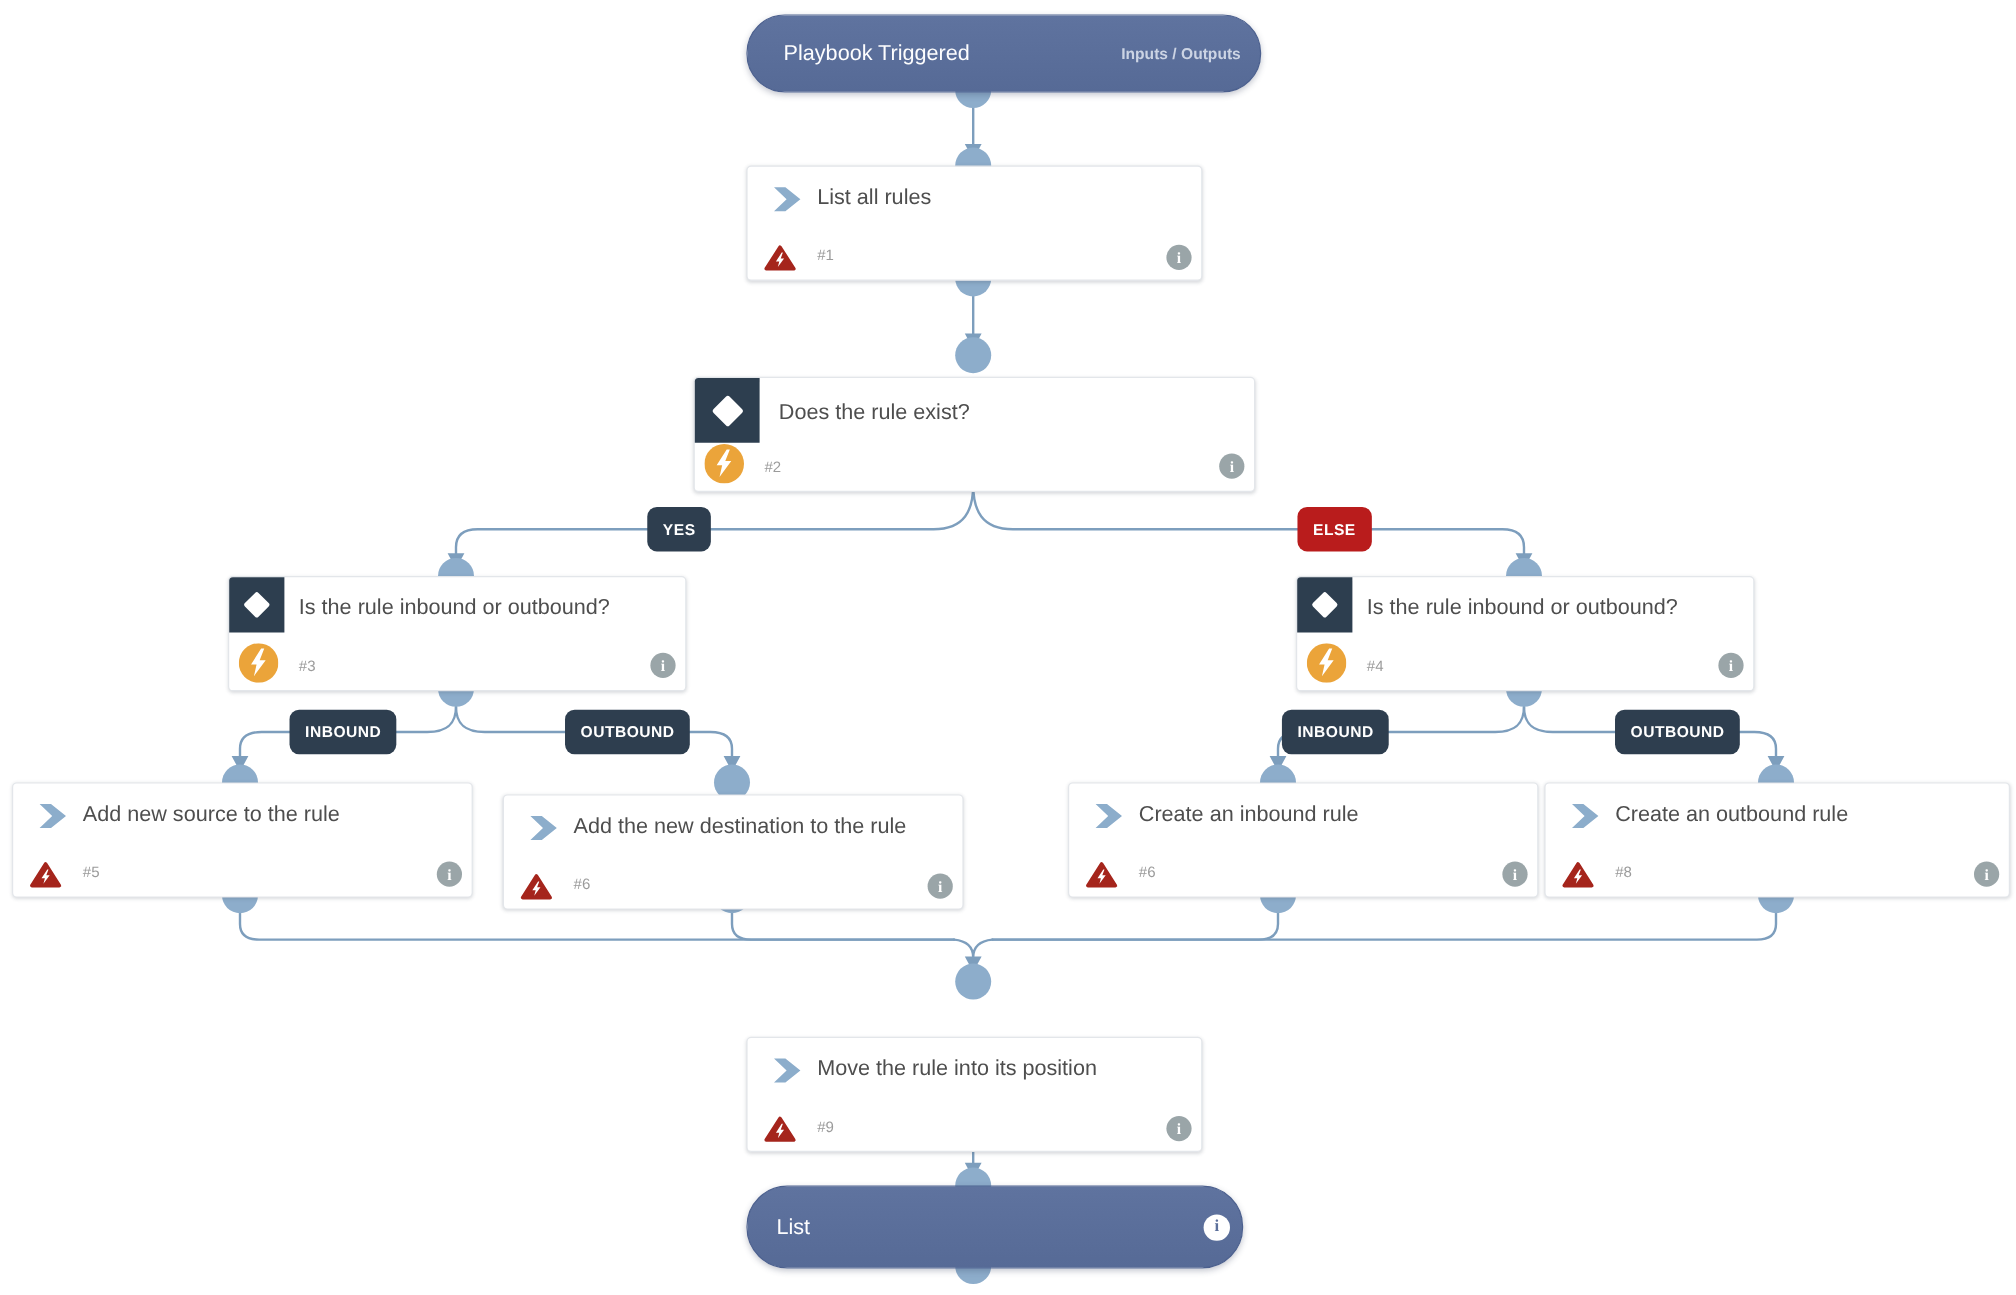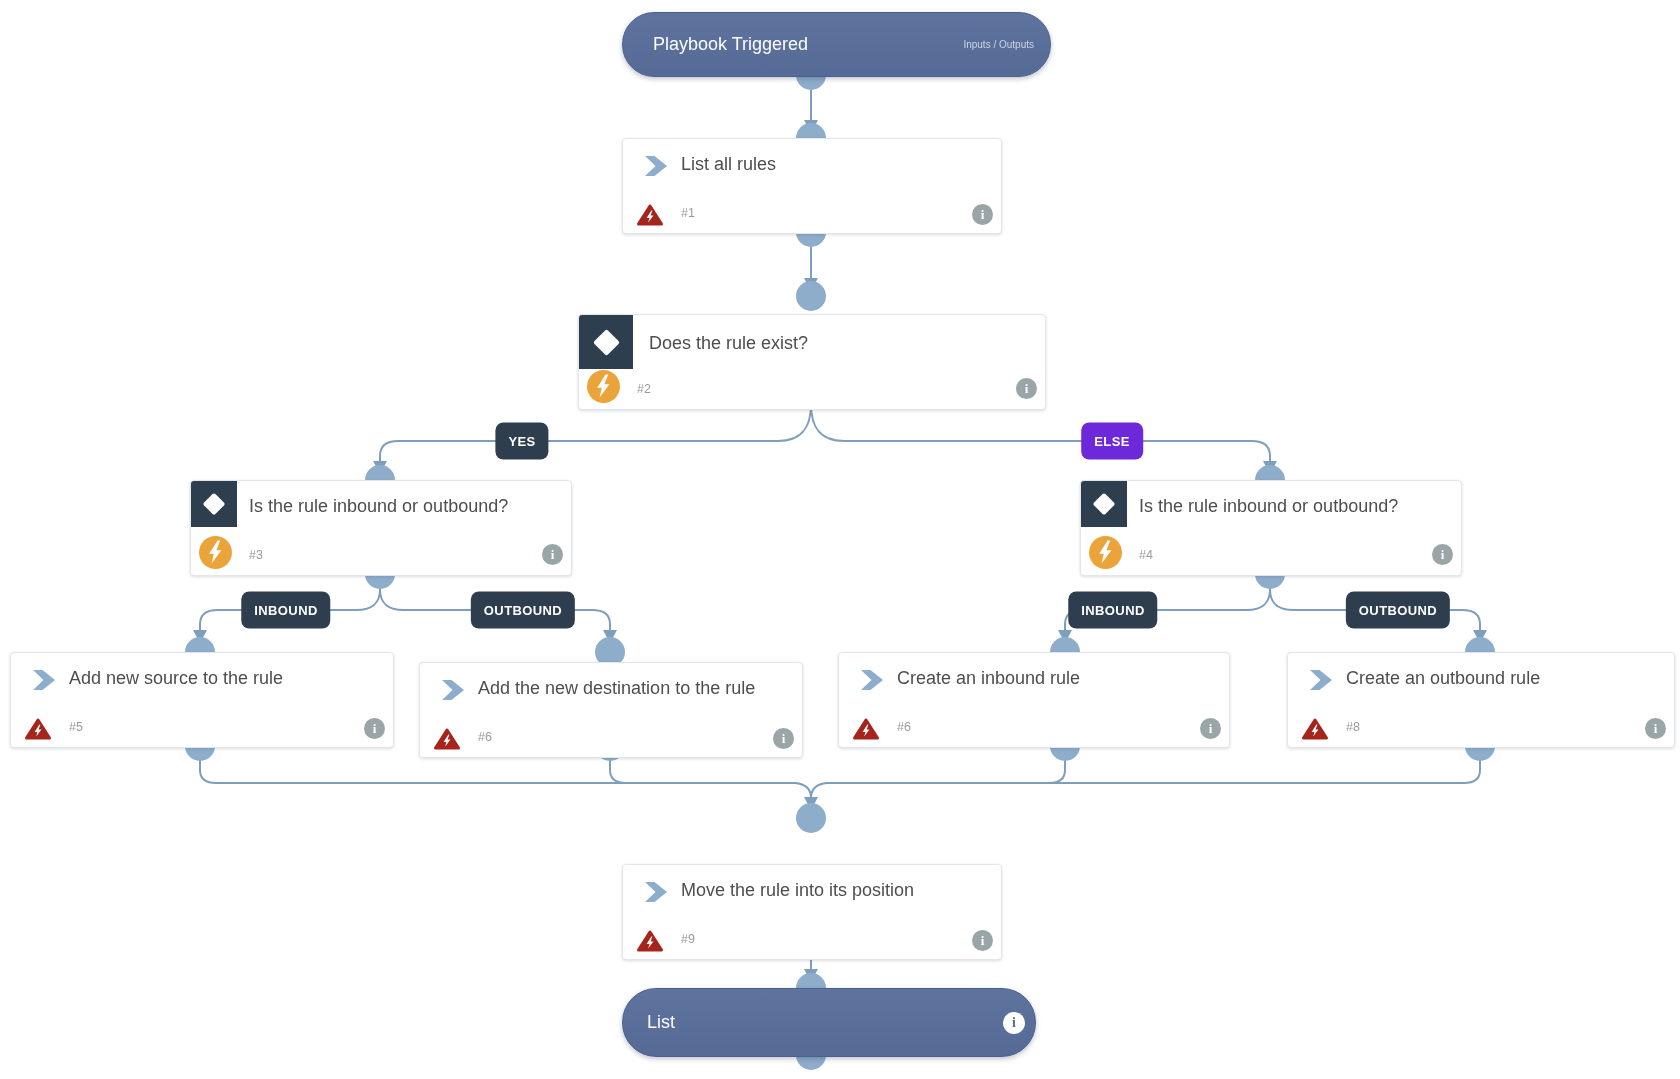--- a/index.html
+++ b/index.html
@@ -26,29 +26,29 @@
              text-align:center;cursor:pointer;}
   .cond .info-icon{bottom:10px;}
 
   
   .pill{position:absolute;z-index:1;background:linear-gradient(#5f739f,#566a96);
         border:1px solid #4c608e;display:flex;align-items:center;
         box-shadow:0 2px 5px rgba(50,60,90,.3);cursor:pointer;}
   .pill-title{color:#fdfdfe;font-size:18px;font-weight:400;}
   .start-pill{border-radius:32px;padding:0 16px 0 30px;}
   .done-pill{border-radius:34px;padding:0 10px 0 24px;}
-  .io-link{margin-left:auto;color:#ccd4e4;font-size:10px;font-weight:400;cursor:pointer;}
+  .io-link{margin-left:auto;color:#ccd4e4;font-size:13px;font-weight:700;cursor:pointer;}
   .done-info{margin-left:auto;width:22px;height:22px;border-radius:50%;background:#fff;color:#5c709b;
              font:bold 14px/22px "Liberation Serif",serif;text-align:center;cursor:pointer;}
 
   
   .badge{position:absolute;z-index:2;transform:translate(-50%,-50%);background:#2e3e4f;color:#fff;
          font-size:13px;font-weight:700;letter-spacing:.4px;padding:0 13px;height:37px;
          line-height:37px;border-radius:8px;white-space:nowrap;}
-  .badge.orange{background:#6d28d9;}
+  .badge.orange{background:#b91c1c;}
 </style>
 </head>
 <body>
 
 <div id="canvas">
 
   <svg class="connectors" width="1680" height="1079">
     <g fill="none" stroke="#7d9ebd" stroke-width="2" stroke-linecap="round">
       <path d="M 811 90 L 811 121"></path>
       <path d="M 811 247 L 811 279"></path>
@@ -196,21 +196,21 @@
     <span class="script-icon">
       <svg width="28" height="24" viewBox="0 0 28 24">
           <path d="M14 3 L25.5 21 H2.5 Z" fill="#a5251c" stroke="#a5251c" stroke-width="3" stroke-linejoin="round"></path>
           <path d="M15.4 7.5 L10.6 14.9 L13.4 14.9 L12.2 19.5 L17.4 12.4 L14.6 12.4 L16.4 7.5 Z" fill="#fff"></path>
         </svg>
     </span>
     <span class="num">#6</span>
     <span class="info-icon">i</span>
   </div>
 
-  <div class="node task" style="left:838px;top:652px;width:390px;height:94px">
+  <div class="node task" style="left:890px;top:652px;width:390px;height:94px">
     <span class="chevron-icon">
       <svg width="26" height="24" viewBox="0 0 26 24">
           <path d="M2 2 H11.5 L24 12 L11.5 22 H2 L12.5 12 Z" fill="#8cadcb"></path>
         </svg>
     </span>
     <div class="title">Create an inbound rule</div>
     <span class="script-icon">
       <svg width="28" height="24" viewBox="0 0 28 24">
           <path d="M14 3 L25.5 21 H2.5 Z" fill="#a5251c" stroke="#a5251c" stroke-width="3" stroke-linejoin="round"></path>
           <path d="M15.4 7.5 L10.6 14.9 L13.4 14.9 L12.2 19.5 L17.4 12.4 L14.6 12.4 L16.4 7.5 Z" fill="#fff"></path>
@@ -252,20 +252,20 @@
     </span>
     <span class="num">#9</span>
     <span class="info-icon">i</span>
   </div>
 
   <div class="pill done-pill" style="left:622px;top:988px;width:378px;height:67px">
     <span class="pill-title">List</span>
     <span class="done-info">i</span>
   </div>
 
-  <div class="badge" style="left:522px;top:441px">YES</div>
+  <div class="badge" style="left:566px;top:441px">YES</div>
   <div class="badge orange" style="left:1112px;top:441px">ELSE</div>
   <div class="badge" style="left:286px;top:610px">INBOUND</div>
   <div class="badge" style="left:523px;top:610px">OUTBOUND</div>
   <div class="badge" style="left:1113px;top:610px">INBOUND</div>
   <div class="badge" style="left:1398px;top:610px">OUTBOUND</div>
 
 </div>
 
 </body></html>

